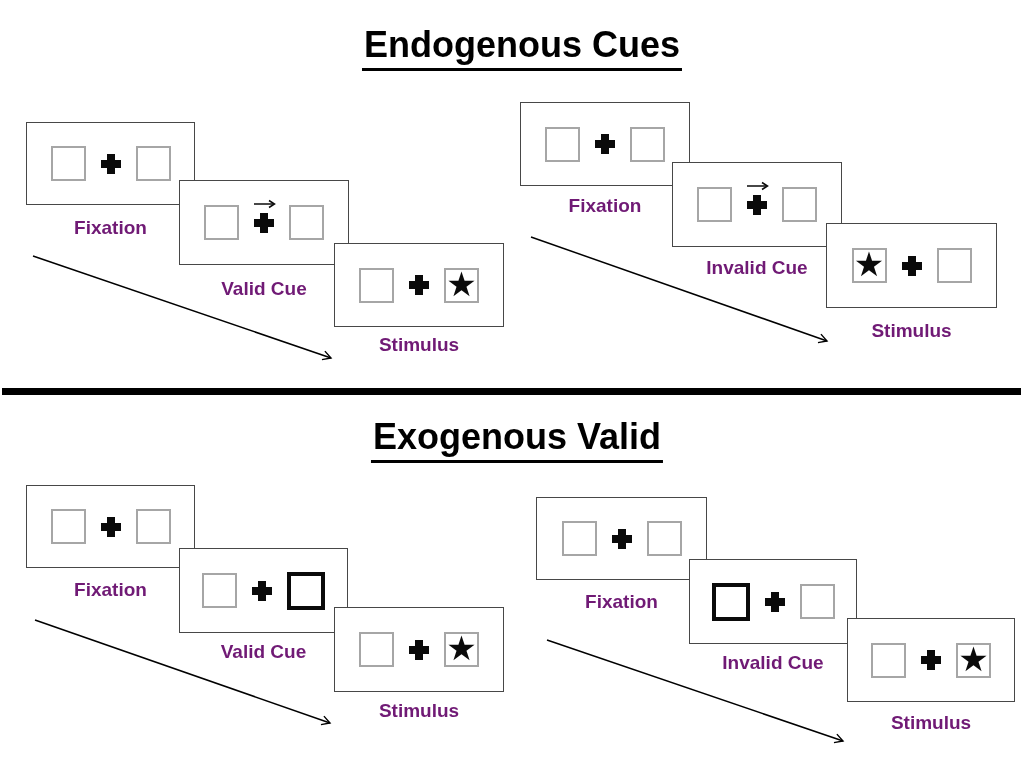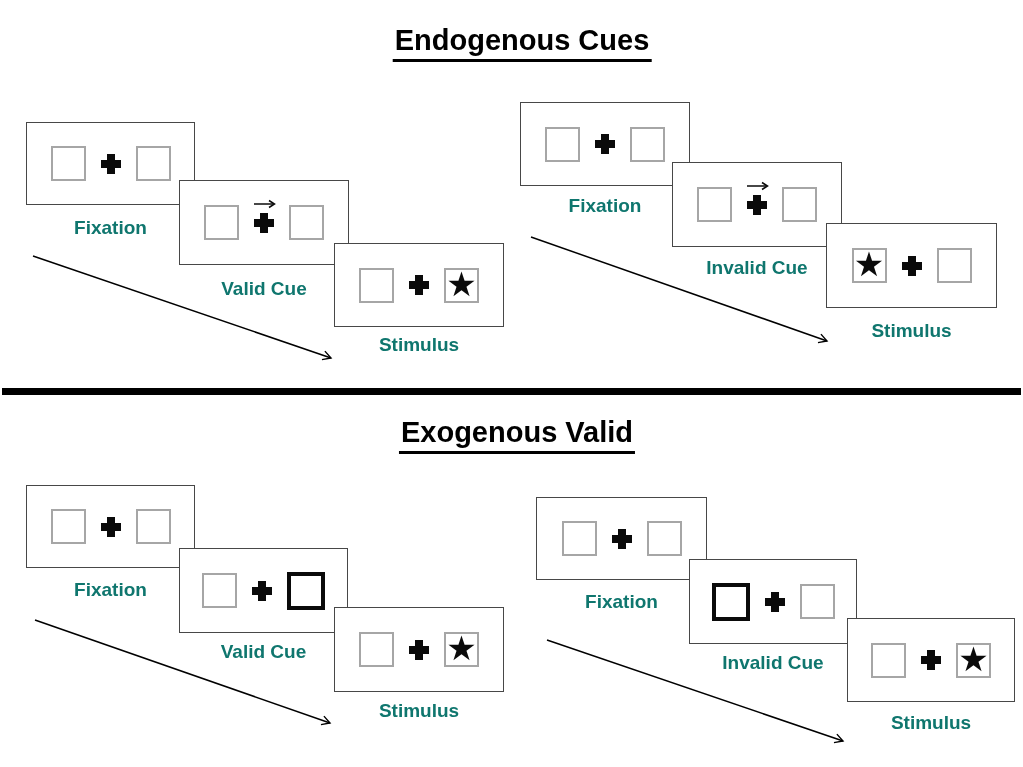--- a/index.html
+++ b/index.html
@@ -7,21 +7,21 @@
     position: relative;
     width: 1023px;
     height: 767px;
     background: #ffffff;
     font-family: "Liberation Sans", sans-serif;
     overflow: hidden;
   }
   .title {
     position: absolute;
     transform: translateX(-50%);
-    font-size: 29px;
+    font-size: 36px;
     font-weight: bold;
     color: #000;
     white-space: nowrap;
     text-decoration: underline;
   }
   .title span {
     display: inline-block;
     border-bottom: 3px solid #000;
     padding: 0 2px 2px 2px;
   }
@@ -95,21 +95,21 @@
   }
   .cue-arrow {
     position: absolute;
     left: -1px;
     top: -15px;
   }
   .step-label {
     position: absolute;
     font-size: 19px;
     font-weight: bold;
-    color: #0f766e;
+    color: #701a75;
     text-align: center;
     white-space: nowrap;
   }
 </style>
 </head>
 <body>
 
 <div class="canvas">
 
   <svg class="arrows-layer" width="1023" height="767">

